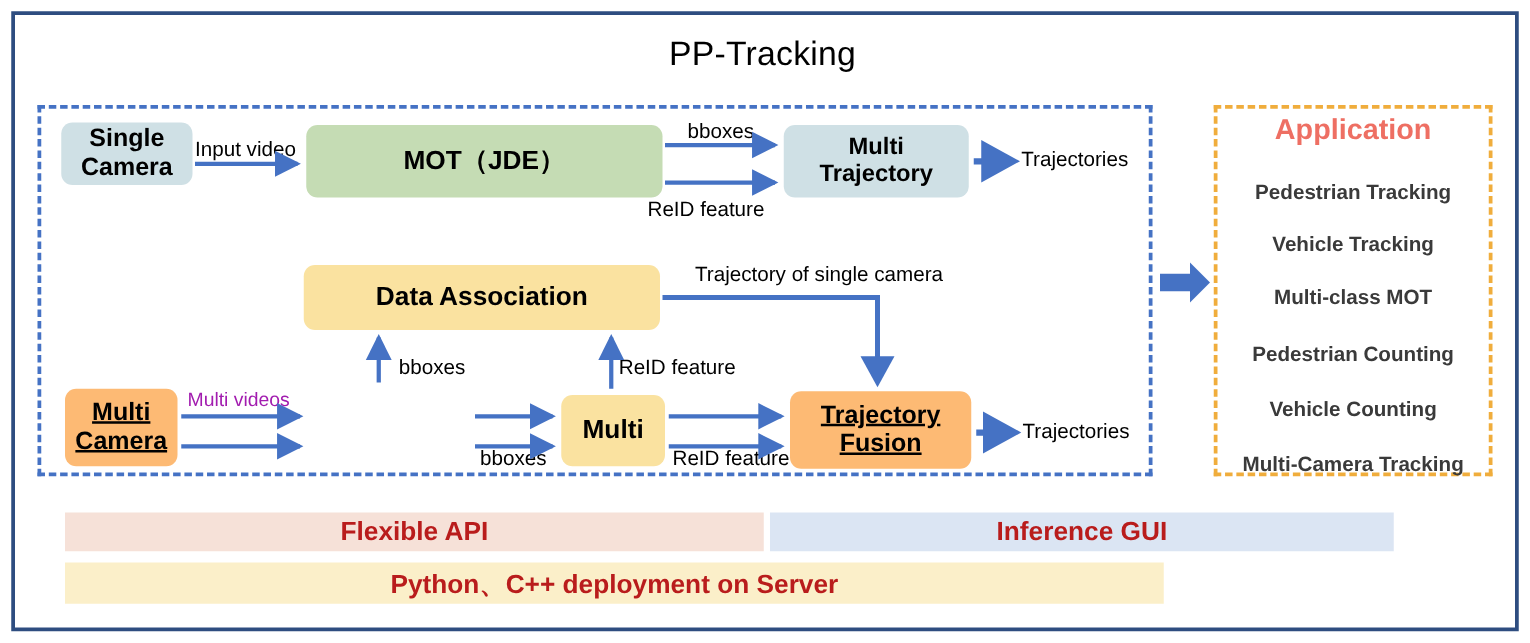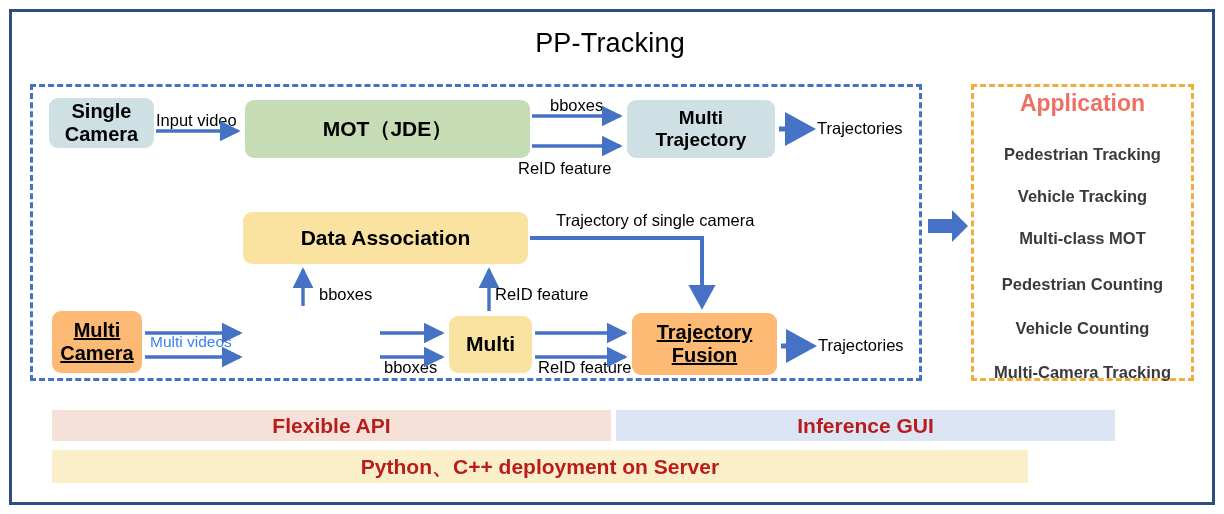--- a/index.html
+++ b/index.html
@@ -19,21 +19,21 @@
 
   .box{position:absolute;box-sizing:border-box;border-radius:9px;
        display:flex;align-items:center;justify-content:center;text-align:center;
        font-weight:bold;color:#000;line-height:1.16;}
   .c-blue{background:#cfe0e5;}
   .c-green{background:#c5dcb4;}
   .c-yellow{background:#fae2a0;text-align:center;}
   .c-peach{background:#fdba74;text-decoration:underline;}
 
   .lbl{position:absolute;font-size:16.5px;color:#000;white-space:nowrap;}
-  .lbl-sm{position:absolute;font-size:15.5px;color:#3b82f6;white-space:nowrap;margin-top:21px;}
+  .lbl-sm{position:absolute;font-size:15.5px;color:#a21caf;white-space:nowrap;}
 
   .app-title{position:absolute;left:971px;top:90px;width:223px;text-align:center;
              font-size:23px;font-weight:bold;color:#ee6f63;}
   .app-item{position:absolute;width:223px;text-align:center;left:971px;
             font-size:16.5px;font-weight:bold;color:#3a3a3a;white-space:nowrap;}
 
   .bar{position:absolute;box-sizing:border-box;display:flex;align-items:center;
        justify-content:center;font-weight:bold;color:#b91c1c;font-size:21px;}
   .bar-api{background:#f6e1d8;}
   .bar-gui{background:#dbe5f3;}
@@ -121,21 +121,21 @@
   <div class="app-item" style="top:275px;">Pedestrian Counting</div>
   <div class="app-item" style="top:319px;">Vehicle Counting</div>
   <div class="app-item" style="top:363px;">Multi-Camera Tracking</div>
 
   <div class="bar bar-api" style="left:52px;top:410px;width:559px;height:31px;">
     <span>Flexible API</span>
   </div>
   <div class="bar bar-gui" style="left:616px;top:410px;width:499px;height:31px;">
     <span>Inference GUI</span>
   </div>
-  <div class="bar bar-dep" style="left:52px;top:450px;width:976px;height:33px;">
+  <div class="bar bar-dep" style="left:52px;top:450px;width:879px;height:33px;">
     <span>Python、C++ deployment on Server</span>
   </div>
 
   <svg class="wires" viewBox="0 0 1224 514">
     <defs>
       <marker id="ah" markerWidth="7" markerHeight="7" refX="5.4" refY="3.5" orient="auto">
         <path d="M0,0.4 L6.2,3.5 L0,6.6 z" fill="#4572c4"></path>
       </marker>
       <marker id="ahbig" markerWidth="6.5" markerHeight="7" refX="5" refY="3.5" orient="auto">
         <path d="M0,0.1 L6.2,3.5 L0,6.9 z" fill="#4572c4"></path>

